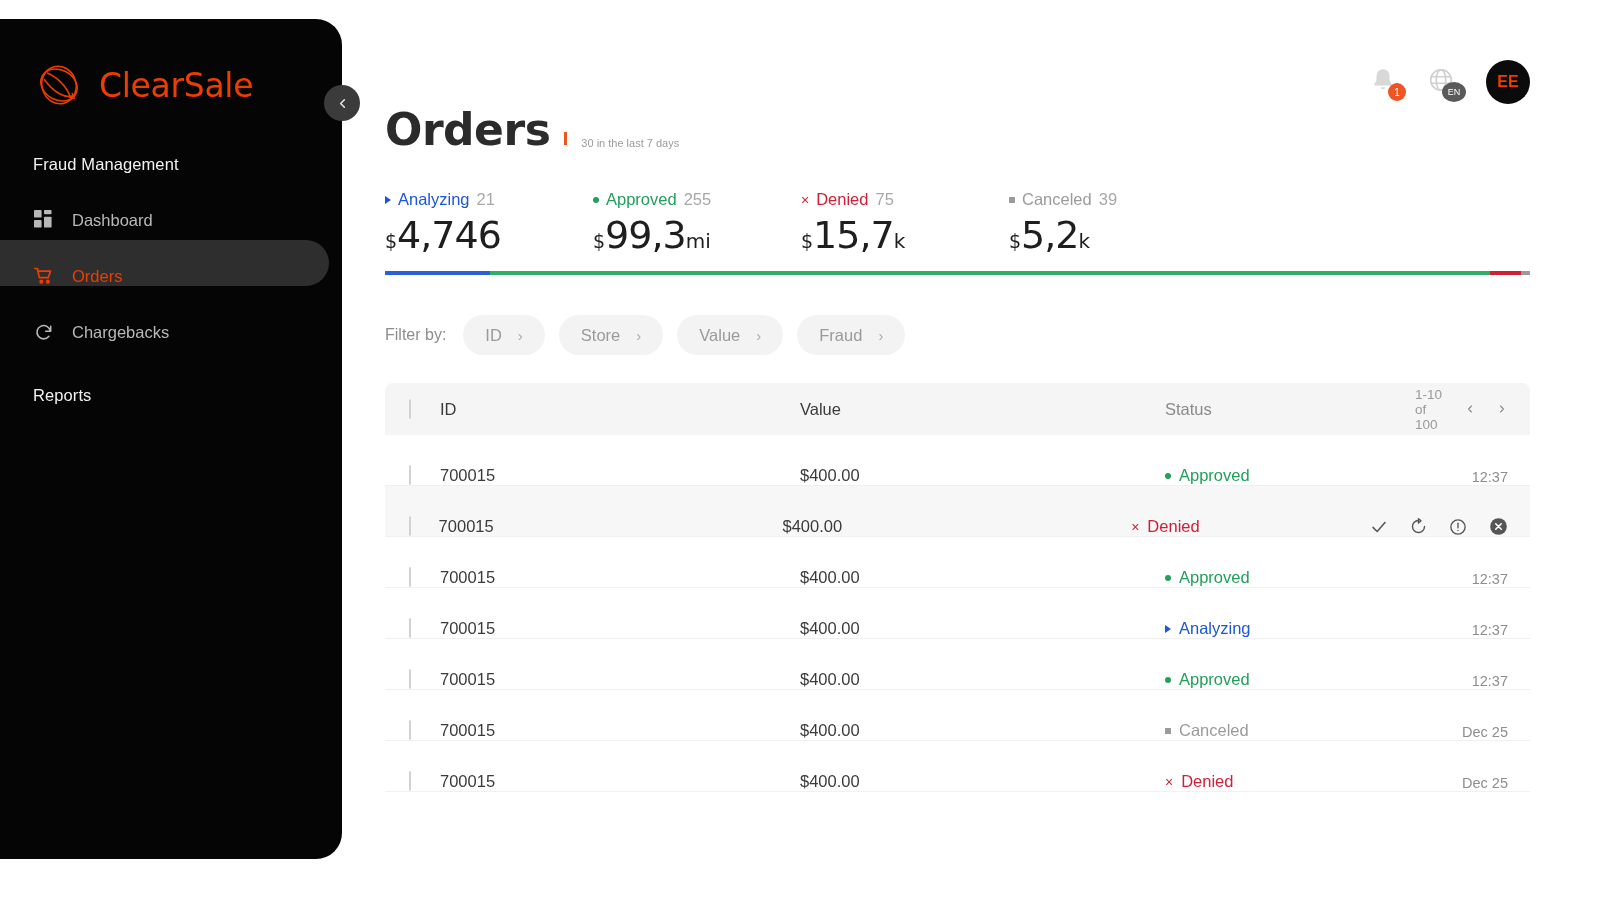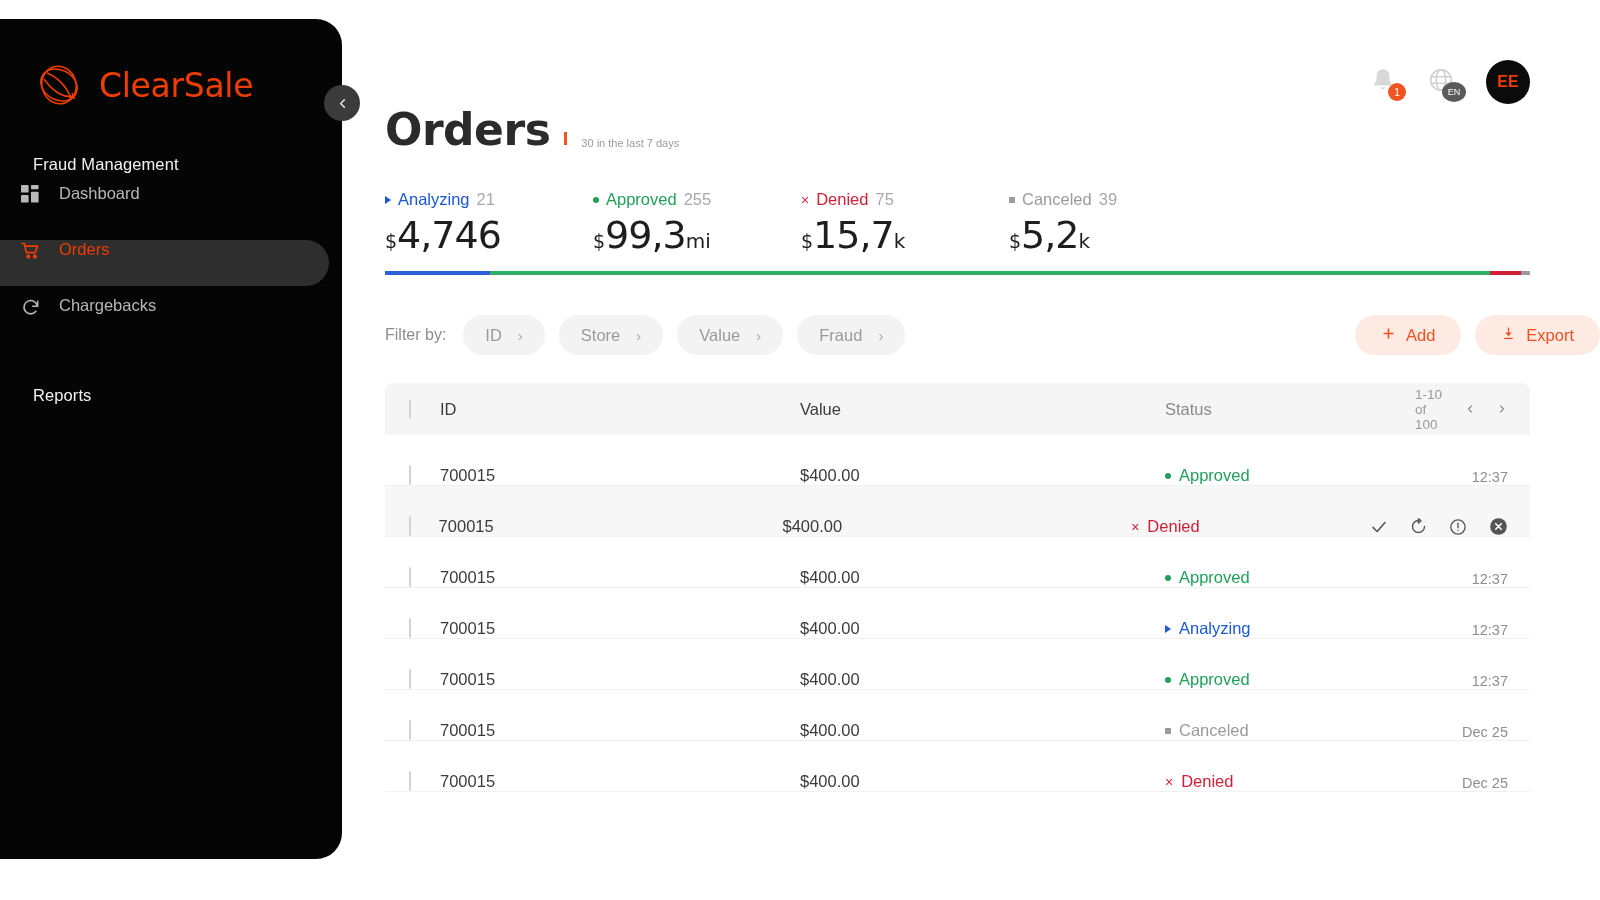--- a/index.html
+++ b/index.html
@@ -23,22 +23,22 @@
   .brand-logo { width: 52px; height: 52px; position: relative; }
   .brand-name {
     font-size: 33px; color: #ee3d00; letter-spacing: -0.3px;
     font-family: "DejaVu Sans", sans-serif; font-weight: 400;
   }
   .nav-group-title {
     color: #f2f2f2; font-size: 16.5px; padding: 0 0 0 33px;
     margin-top: 44px; margin-bottom: 6px; letter-spacing: .1px;
   }
   .nav-item {
-    display: flex; align-items: flex-start; gap: 18px;
-    height: 46px; padding-left: 20px; margin-top: 10px;
+    display: flex; align-items: flex-end; gap: 18px;
+    height: 46px; padding-left: 33px; margin-top: 10px;
     color: #b8b8b8; font-size: 16.5px; cursor: pointer;
     border-radius: 0 26px 26px 0; width: 329px;
   }
   .nav-item .nav-icon { width:21px; height:21px; display:flex; align-items:center; justify-content:center; }
   .nav-item.active { background: #2e2e2e; color: #ee3d00; }
   .nav-item.active .nav-icon svg { stroke: #ee3d00; fill: none; }
 
   
   #collapse-toggle {
     position: absolute; right: -18px; top: 66px;
@@ -316,39 +316,20 @@
   </div>
   <div class="chip">
     <span>Value</span>
     <span class="chev">›</span>
   </div>
   <div class="chip">
     <span>Fraud</span>
     <span class="chev">›</span>
   </div>
         </div>
-      <div id="actions">
-        <div class="act-btn">
-          <span>
-            <svg width="15" height="15" viewBox="0 0 24 24" stroke="#f2511e" stroke-width="2.6" stroke-linecap="round">
-              <path d="M12 5v14M5 12h14"></path>
-            </svg>
-          </span>
-          <span>Add</span>
-        </div>
-        <div class="act-btn">
-          <span>
-            <svg width="15" height="16" viewBox="0 0 24 24" fill="#f2511e">
-              <path d="M11 3h2v8h4l-5 6-5-6h4z"></path>
-              <rect x="5" y="19.5" width="14" height="2.2" rx="1"></rect>
-            </svg>
-          </span>
-          <span>Export</span>
-        </div>
-      </div>
     </div>
 
     <div id="table" style="position:relative; height: 440px; overflow:hidden;">
       <div id="table-head">
         <div class="c-check">
           <span class="cbx"></span>
         </div>
         <div class="c-id">ID</div>
         <div class="c-val">Value</div>
         <div class="c-status">Status</div>

